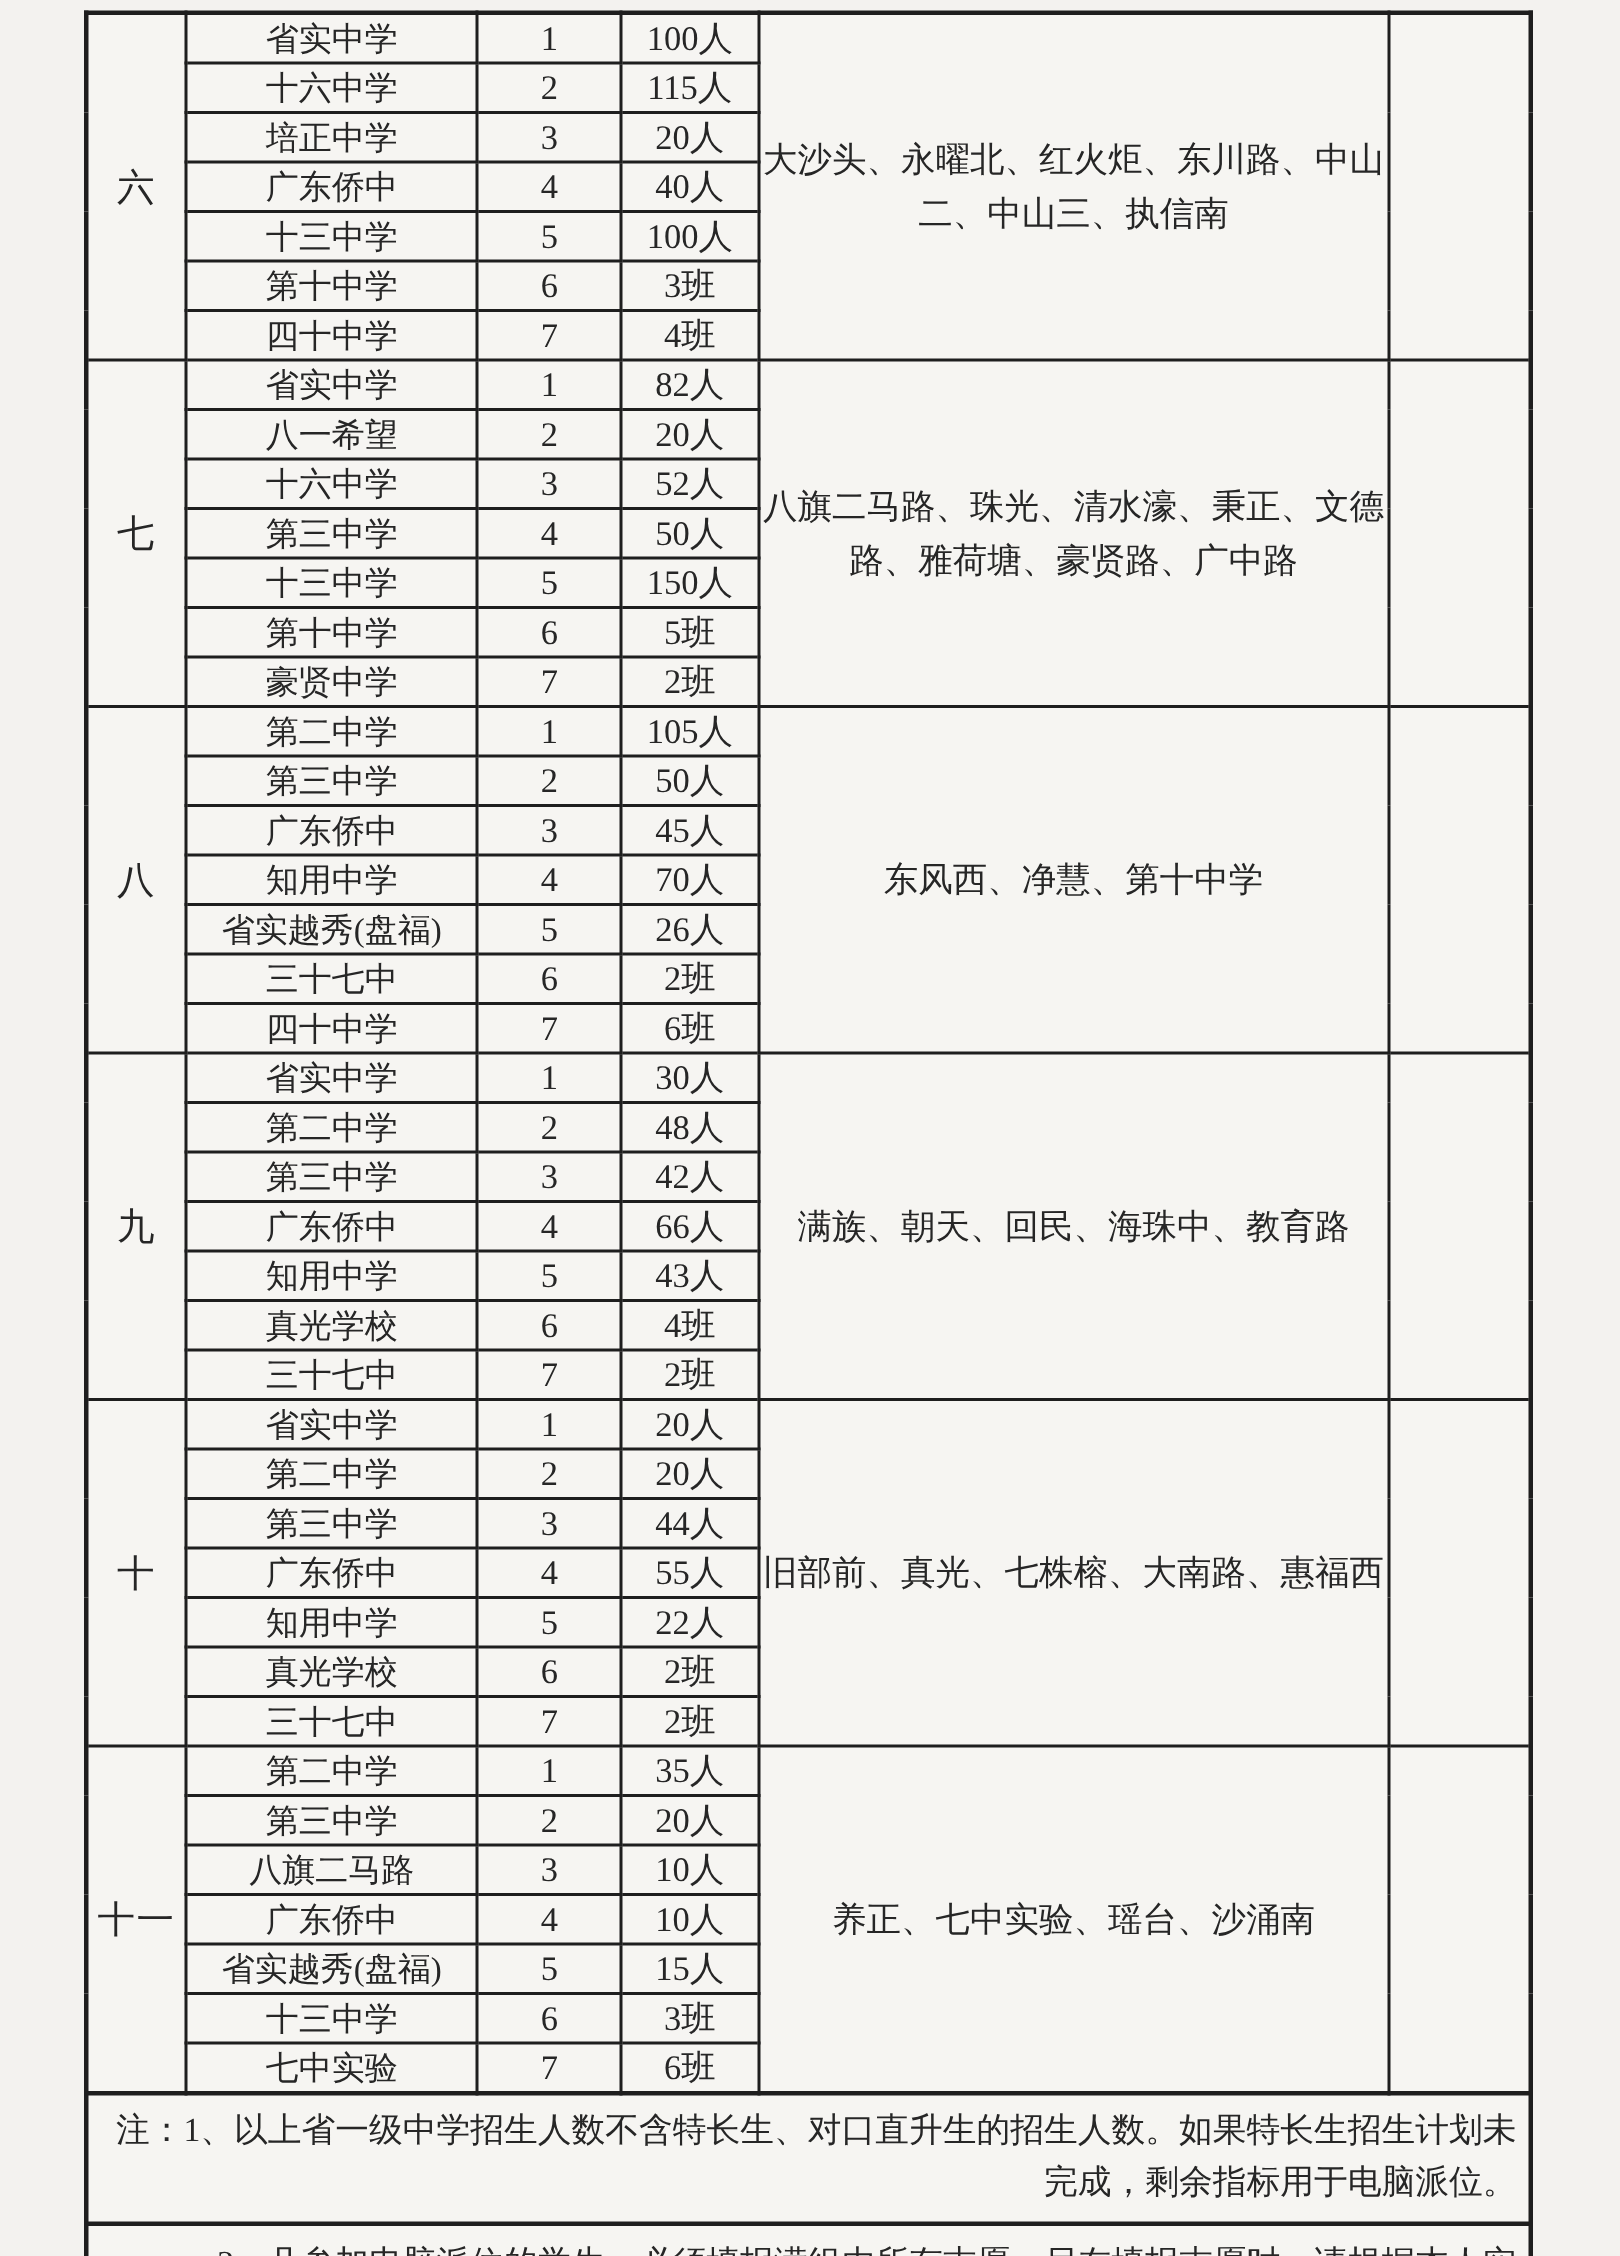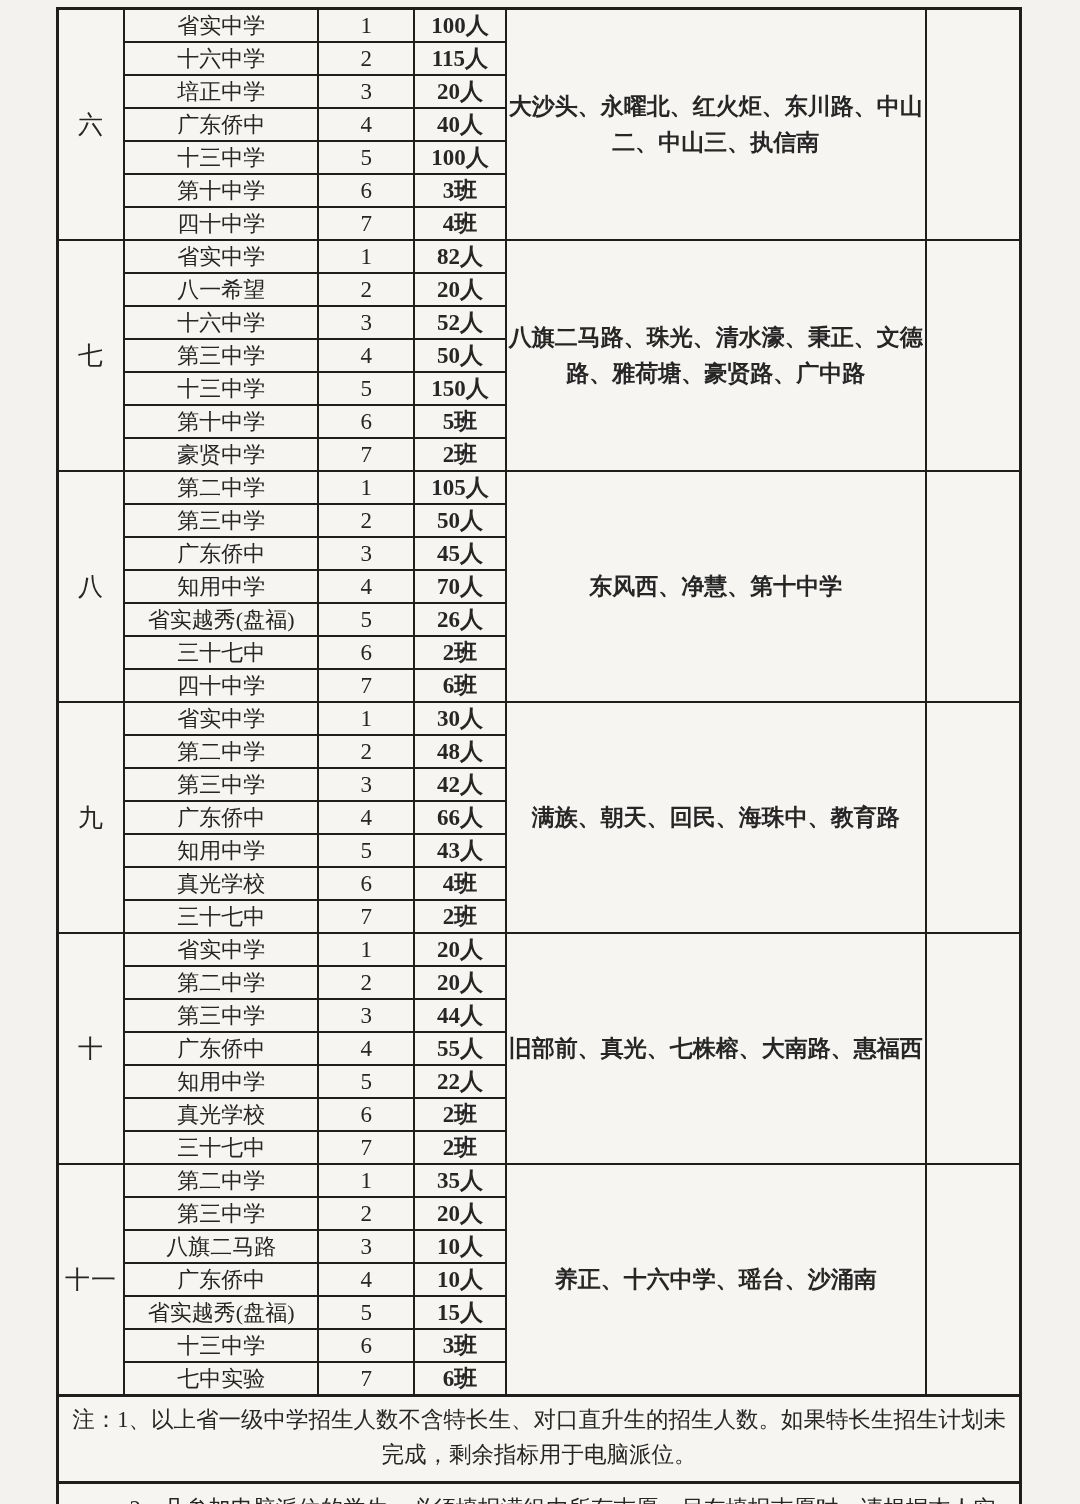--- a/index.html
+++ b/index.html
@@ -36,30 +36,29 @@
     overflow: hidden;
   }
   tr.data-row td { height: 27px; }
   tr.group-start td { border-top: 1px solid #a21caf; }
   td.group-cell {
     font-size: 25px;
     letter-spacing: 1px;
   }
   td.school-cell { font-size: 22px; }
   td.rank-cell   { font-size: 23px; }
-  td.count-cell  { font-size: 23px; font-weight: bold; }
+  td.count-cell  { font-size: 23px; }
   td.area-cell {
     font-size: 23px;
     line-height: 1.55;
     padding: 0 20px;
-    font-weight: bold;
   }
   td.spare-cell { background: #f6f5f2; }
   tr.note-row td {
-    text-align: center;
+    text-align: right;
     font-size: 22.5px;
     line-height: 1.55;
     padding: 6px 8px 8px 8px;
     border: 3px solid #1e1e1e;
   }
   tr.note-row td p { margin: 0; }
   tr.note-row.note-last td {
     border-bottom: 7px solid #151515;
     padding-top: 8px;
   }
@@ -267,21 +266,21 @@
         <tr class="data-row">
           <td class="school-cell">三十七中</td>
           <td class="rank-cell">7</td>
           <td class="count-cell">2班</td>
         </tr>
         <tr class="data-row group-start">
           <td class="group-cell" rowspan="7">十一</td>
           <td class="school-cell">第二中学</td>
           <td class="rank-cell">1</td>
           <td class="count-cell">35人</td>
-          <td class="area-cell" rowspan="7">养正、十六中学、瑶台、沙涌南</td>
+          <td class="area-cell" rowspan="7">养正、七中实验、瑶台、沙涌南</td>
           <td class="spare-cell" rowspan="7"></td>
         </tr>
         <tr class="data-row">
           <td class="school-cell">第三中学</td>
           <td class="rank-cell">2</td>
           <td class="count-cell">20人</td>
         </tr>
         <tr class="data-row">
           <td class="school-cell">八旗二马路</td>
           <td class="rank-cell">3</td>

